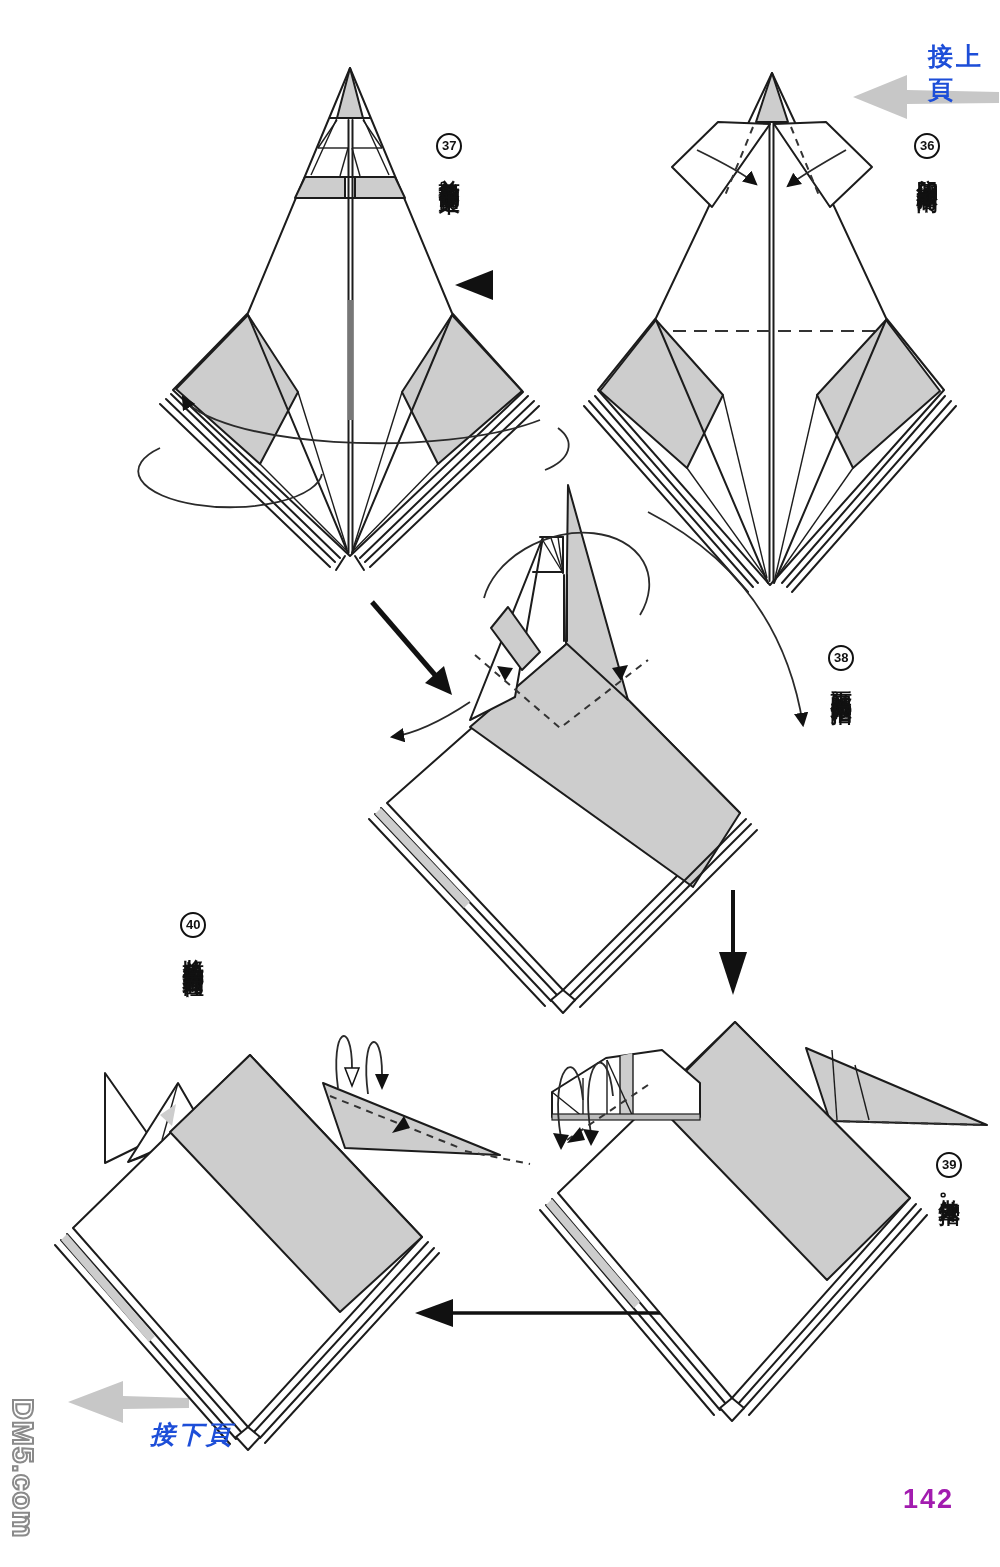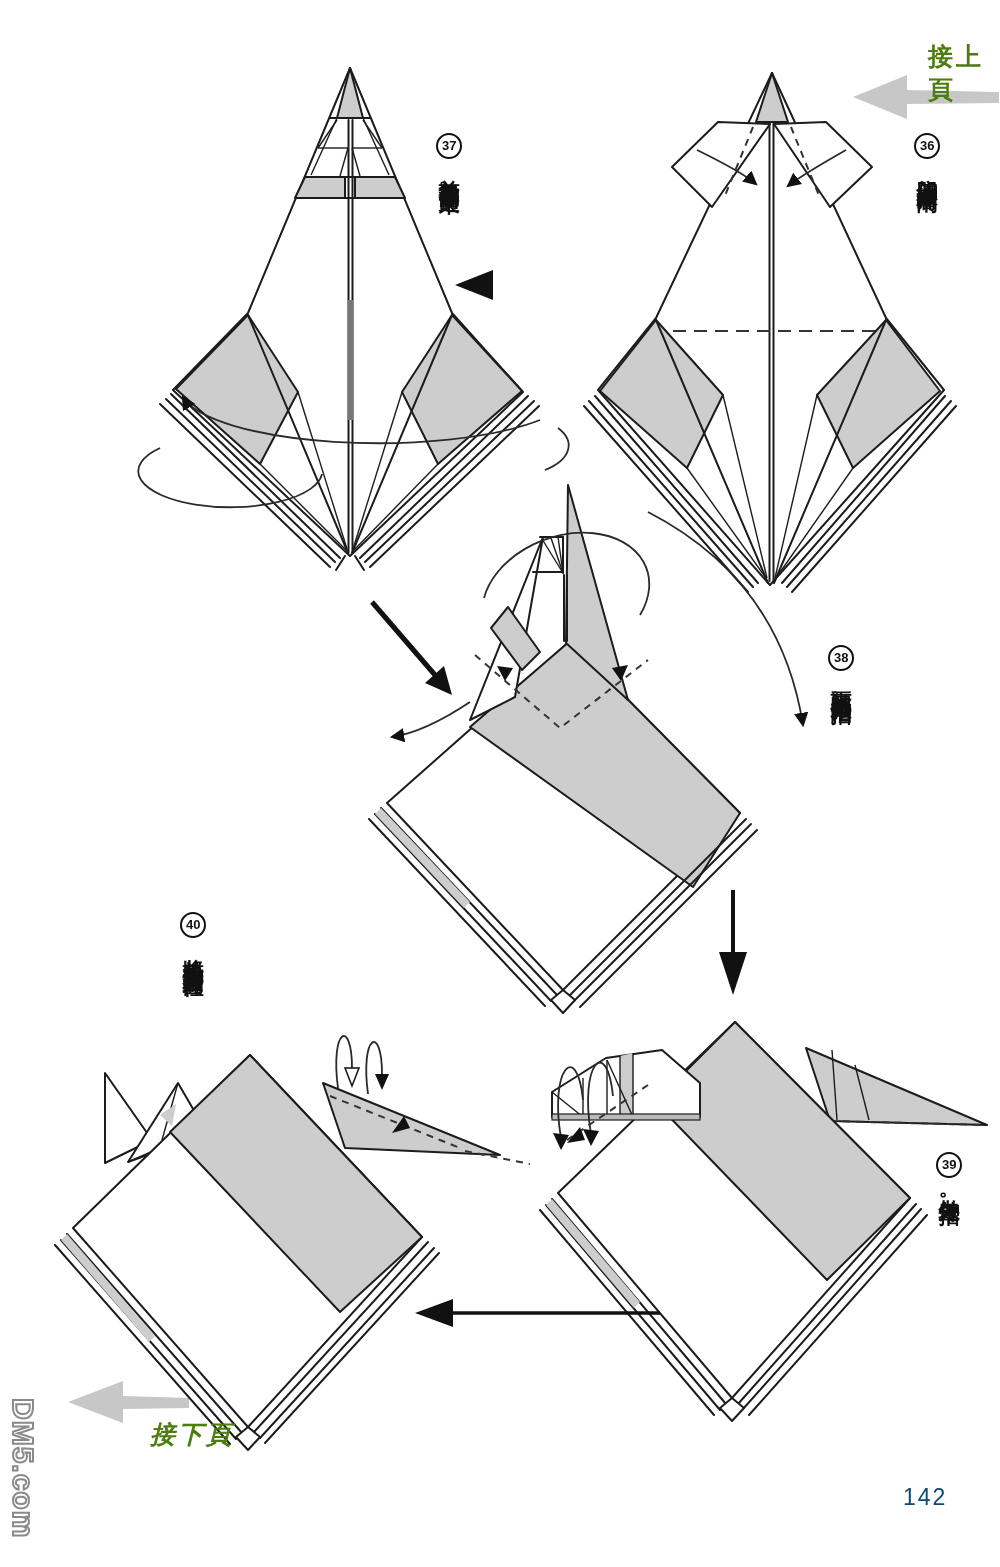--- a/index.html
+++ b/index.html
@@ -13,22 +13,22 @@
     writing-mode:vertical-rl;
     font-size:21px;font-weight:bold;color:#111;
     letter-spacing:2px;line-height:1.25;
   }
   .stepnum{
     writing-mode:horizontal-tb;display:inline-block;
     width:22px;height:22px;border:2px solid #111;border-radius:50%;
     font-size:13px;font-weight:bold;line-height:22px;text-align:center;
     letter-spacing:0;margin:0 0 4px 0;
   }
-  .htext{position:absolute;font-size:25px;font-weight:bold;color:#4d7c0f;letter-spacing:3px;}
-  #page-num{position:absolute;left:903px;top:1484px;font-size:23px;font-weight:normal;color:#0c4a6e;letter-spacing:2px;}
+  .htext{position:absolute;font-size:25px;font-weight:bold;color:#1d4ed8;letter-spacing:3px;}
+  #page-num{position:absolute;left:903px;top:1484px;font-size:27px;font-weight:bold;color:#a21caf;letter-spacing:2px;}
   #watermark{
     position:absolute;left:6px;top:1398px;height:170px;
     writing-mode:vertical-rl;text-orientation:sideways;
     font-size:30px;font-weight:bold;color:#ffffff;
     -webkit-text-stroke:2px #8a8a8a;letter-spacing:1px;
   }
   svg{shape-rendering:geometricPrecision;}
   .ln{stroke:#1c1c1c;stroke-width:2;fill:none;stroke-linejoin:round;stroke-linecap:round;}
   .thin{stroke:#1c1c1c;stroke-width:1.4;fill:none;}
   .shade{fill:#cdcdcd;stroke:#1c1c1c;stroke-width:2;stroke-linejoin:round;}

